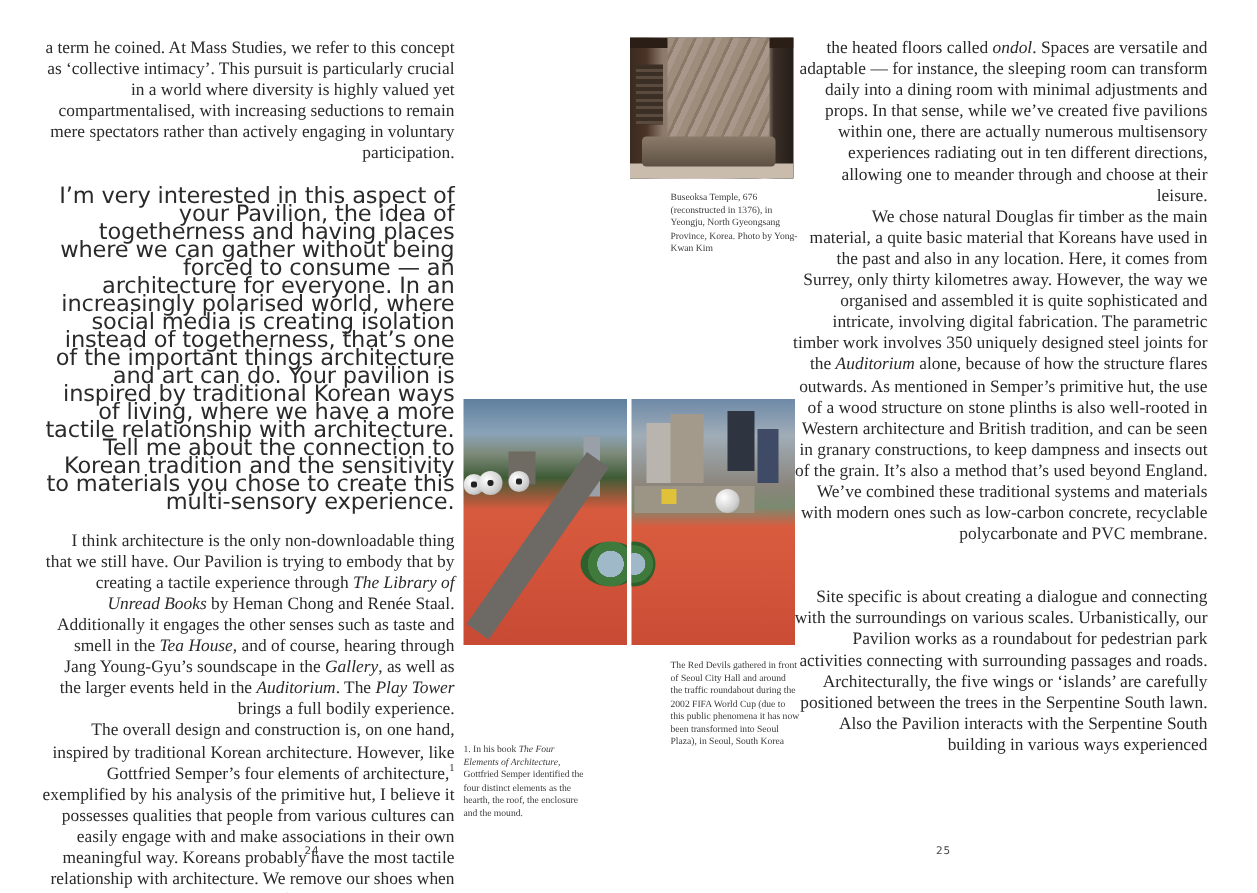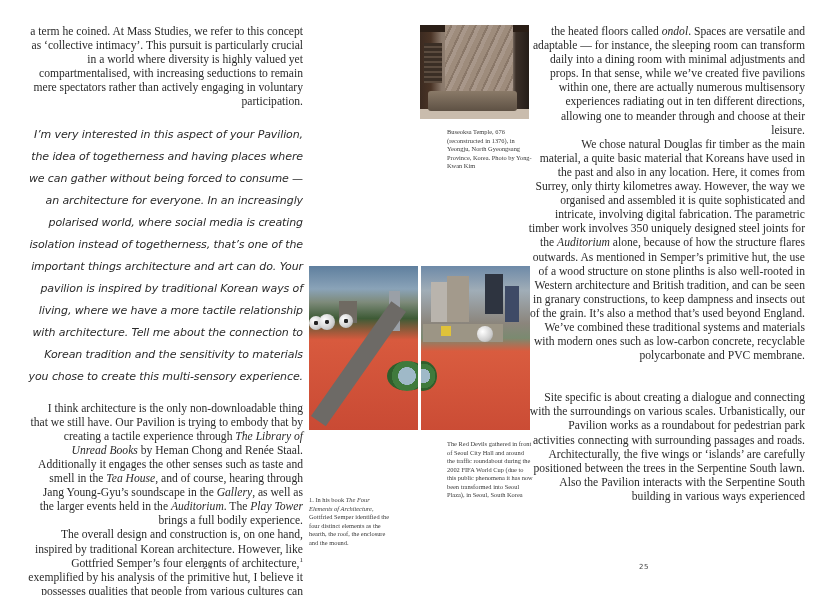--- a/index.html
+++ b/index.html
@@ -2,21 +2,21 @@
 <html><head>
 <meta charset="utf-8">
 <style>
   html, body { margin:0; padding:0; background:#ffffff; }
   body { width:838px; height:595px; position:relative; overflow:hidden; color:#2a2a2a; }
   .page { position:absolute; top:0; height:595px; }
   .col { position:absolute; font-size:11.3px; line-height:14.1px;text-align:right; }
   .col p { margin:0; }
   .col .gap { height:14px; }
   .col .indent { text-indent:13px; }
-  .q { font-family: "DejaVu Sans", "Liberation Sans", sans-serif; font-size:11px; line-height:22px; letter-spacing:-0.1px;font-style:italic; }
+  .q { font-family: "DejaVu Sans", "Liberation Sans", sans-serif; font-size:15px; line-height:12px; letter-spacing:-0.1px; }
   .a { font-family: "Liberation Serif", "DejaVu Serif", serif; font-size:11.6px; line-height:14.1px; }
   .caption { position:absolute; font-family:"Liberation Serif","DejaVu Serif",serif; font-size:6.4px; line-height:8.5px; color:#3a3a3a; }
   .pagenum { position:absolute; font-family:"DejaVu Sans","Liberation Sans",sans-serif; font-size:7px; color:#444; letter-spacing:0.5px; }
   .photo { position:absolute; overflow:hidden; }
   
   .temple { background: linear-gradient(90deg,#3b2a20 0%,#4a3426 10%,#8b7a6c 20%,#a39283 40%,#8c7b6e 55%,#6c5c50 62%,#2e2620 70%,#4b3d31 78%,#b9a89a 82%,#3a2f28 88%,#241d18 100%); }
   .temple .beam { position:absolute; left:0; right:0; top:0; height:7px; background:#2a1e16; }
   .temple .pillar { position:absolute; left:25px; width:68px; top:0; bottom:22px;
       background: repeating-linear-gradient(115deg,#9e8c7c 0 5px,#8a7869 5px 7px,#a8978a 7px 11px); }
   .temple .plinth { position:absolute; left:8px; right:12px; bottom:8px; height:20px; border-radius:3px;
@@ -84,14 +84,14 @@
 <div class="caption" style="left:309px;top:496px;width:84px;">1. In his book <em>The Four Elements of Architecture</em>, Gottfried Semper identified the four distinct elements as the hearth, the roof, the enclosure and the mound.</div>
 
 <div class="page" style="left:419px;width:419px;">
   <div class="col" style="left:108px;top:25px;width:278px;">
     <p class="a">the heated floors called <em>ondol</em>. Spaces are versatile and adaptable — for instance, the sleeping room can transform daily into a dining room with minimal adjustments and props. In that sense, while we’ve created five pavilions within one, there are actually numerous multisensory experiences radiating out in ten different directions, allowing one to meander through and choose at their leisure.</p>
     <p class="a indent">We chose natural Douglas fir timber as the main material, a quite basic material that Koreans have used in the past and also in any location. Here, it comes from Surrey, only thirty kilometres away. However, the way we organised and assembled it is quite sophisticated and intricate, involving digital fabrication. The parametric timber work involves 350 uniquely designed steel joints for the <em>Auditorium</em> alone, because of how the structure flares outwards. As mentioned in Semper’s primitive hut, the use of a wood structure on stone plinths is also well-rooted in Western architecture and British tradition, and can be seen in granary constructions, to keep dampness and insects out of the grain. It’s also a method that’s used beyond England. We’ve combined these traditional systems and materials with modern ones such as low-carbon concrete, recyclable polycarbonate and PVC membrane.</p>
     <div class="gap"></div>
     <div class="gap"></div>
     <p class="a">Site specific is about creating a dialogue and connecting with the surroundings on various scales. Urbanistically, our Pavilion works as a roundabout for pedestrian park activities connecting with surrounding passages and roads. Architecturally, the five wings or ‘islands’ are carefully positioned between the trees in the Serpentine South lawn. Also the Pavilion interacts with the Serpentine South building in various ways experienced</p>
   </div>
-  <div class="pagenum" style="left:220px;top:563px;">25</div>
+  <div class="pagenum" style="left:205px;top:563px;">25</div>
 </div>
 
 </body></html>

